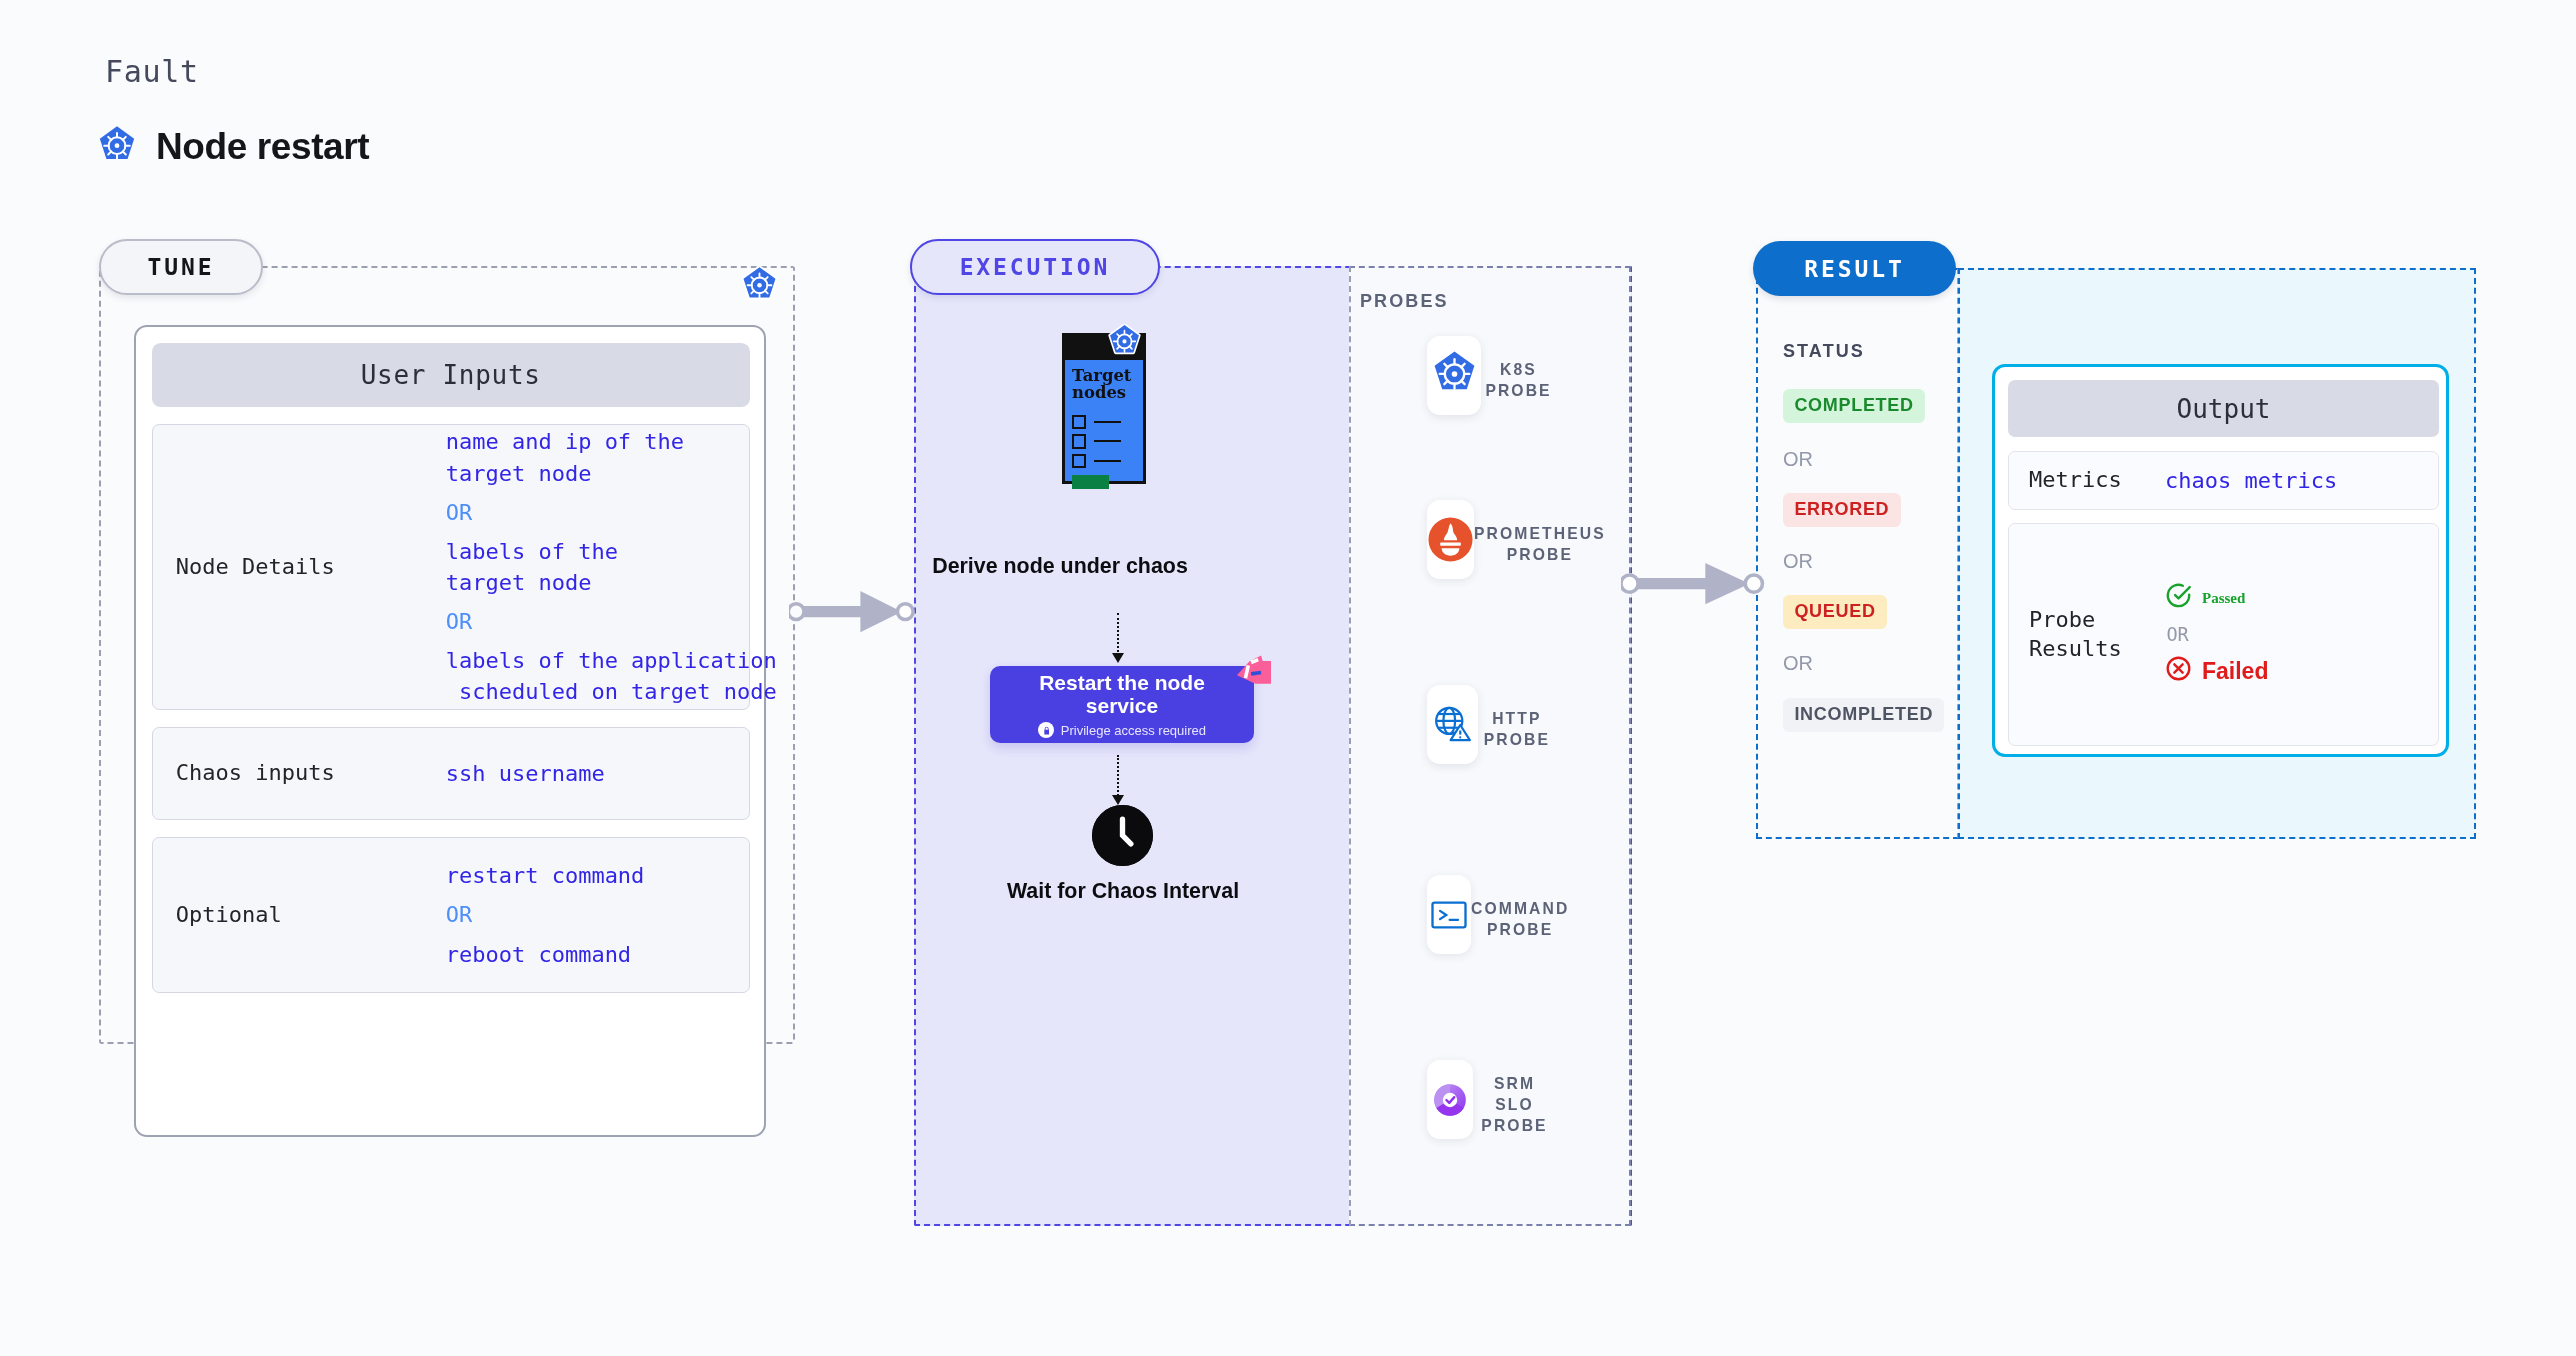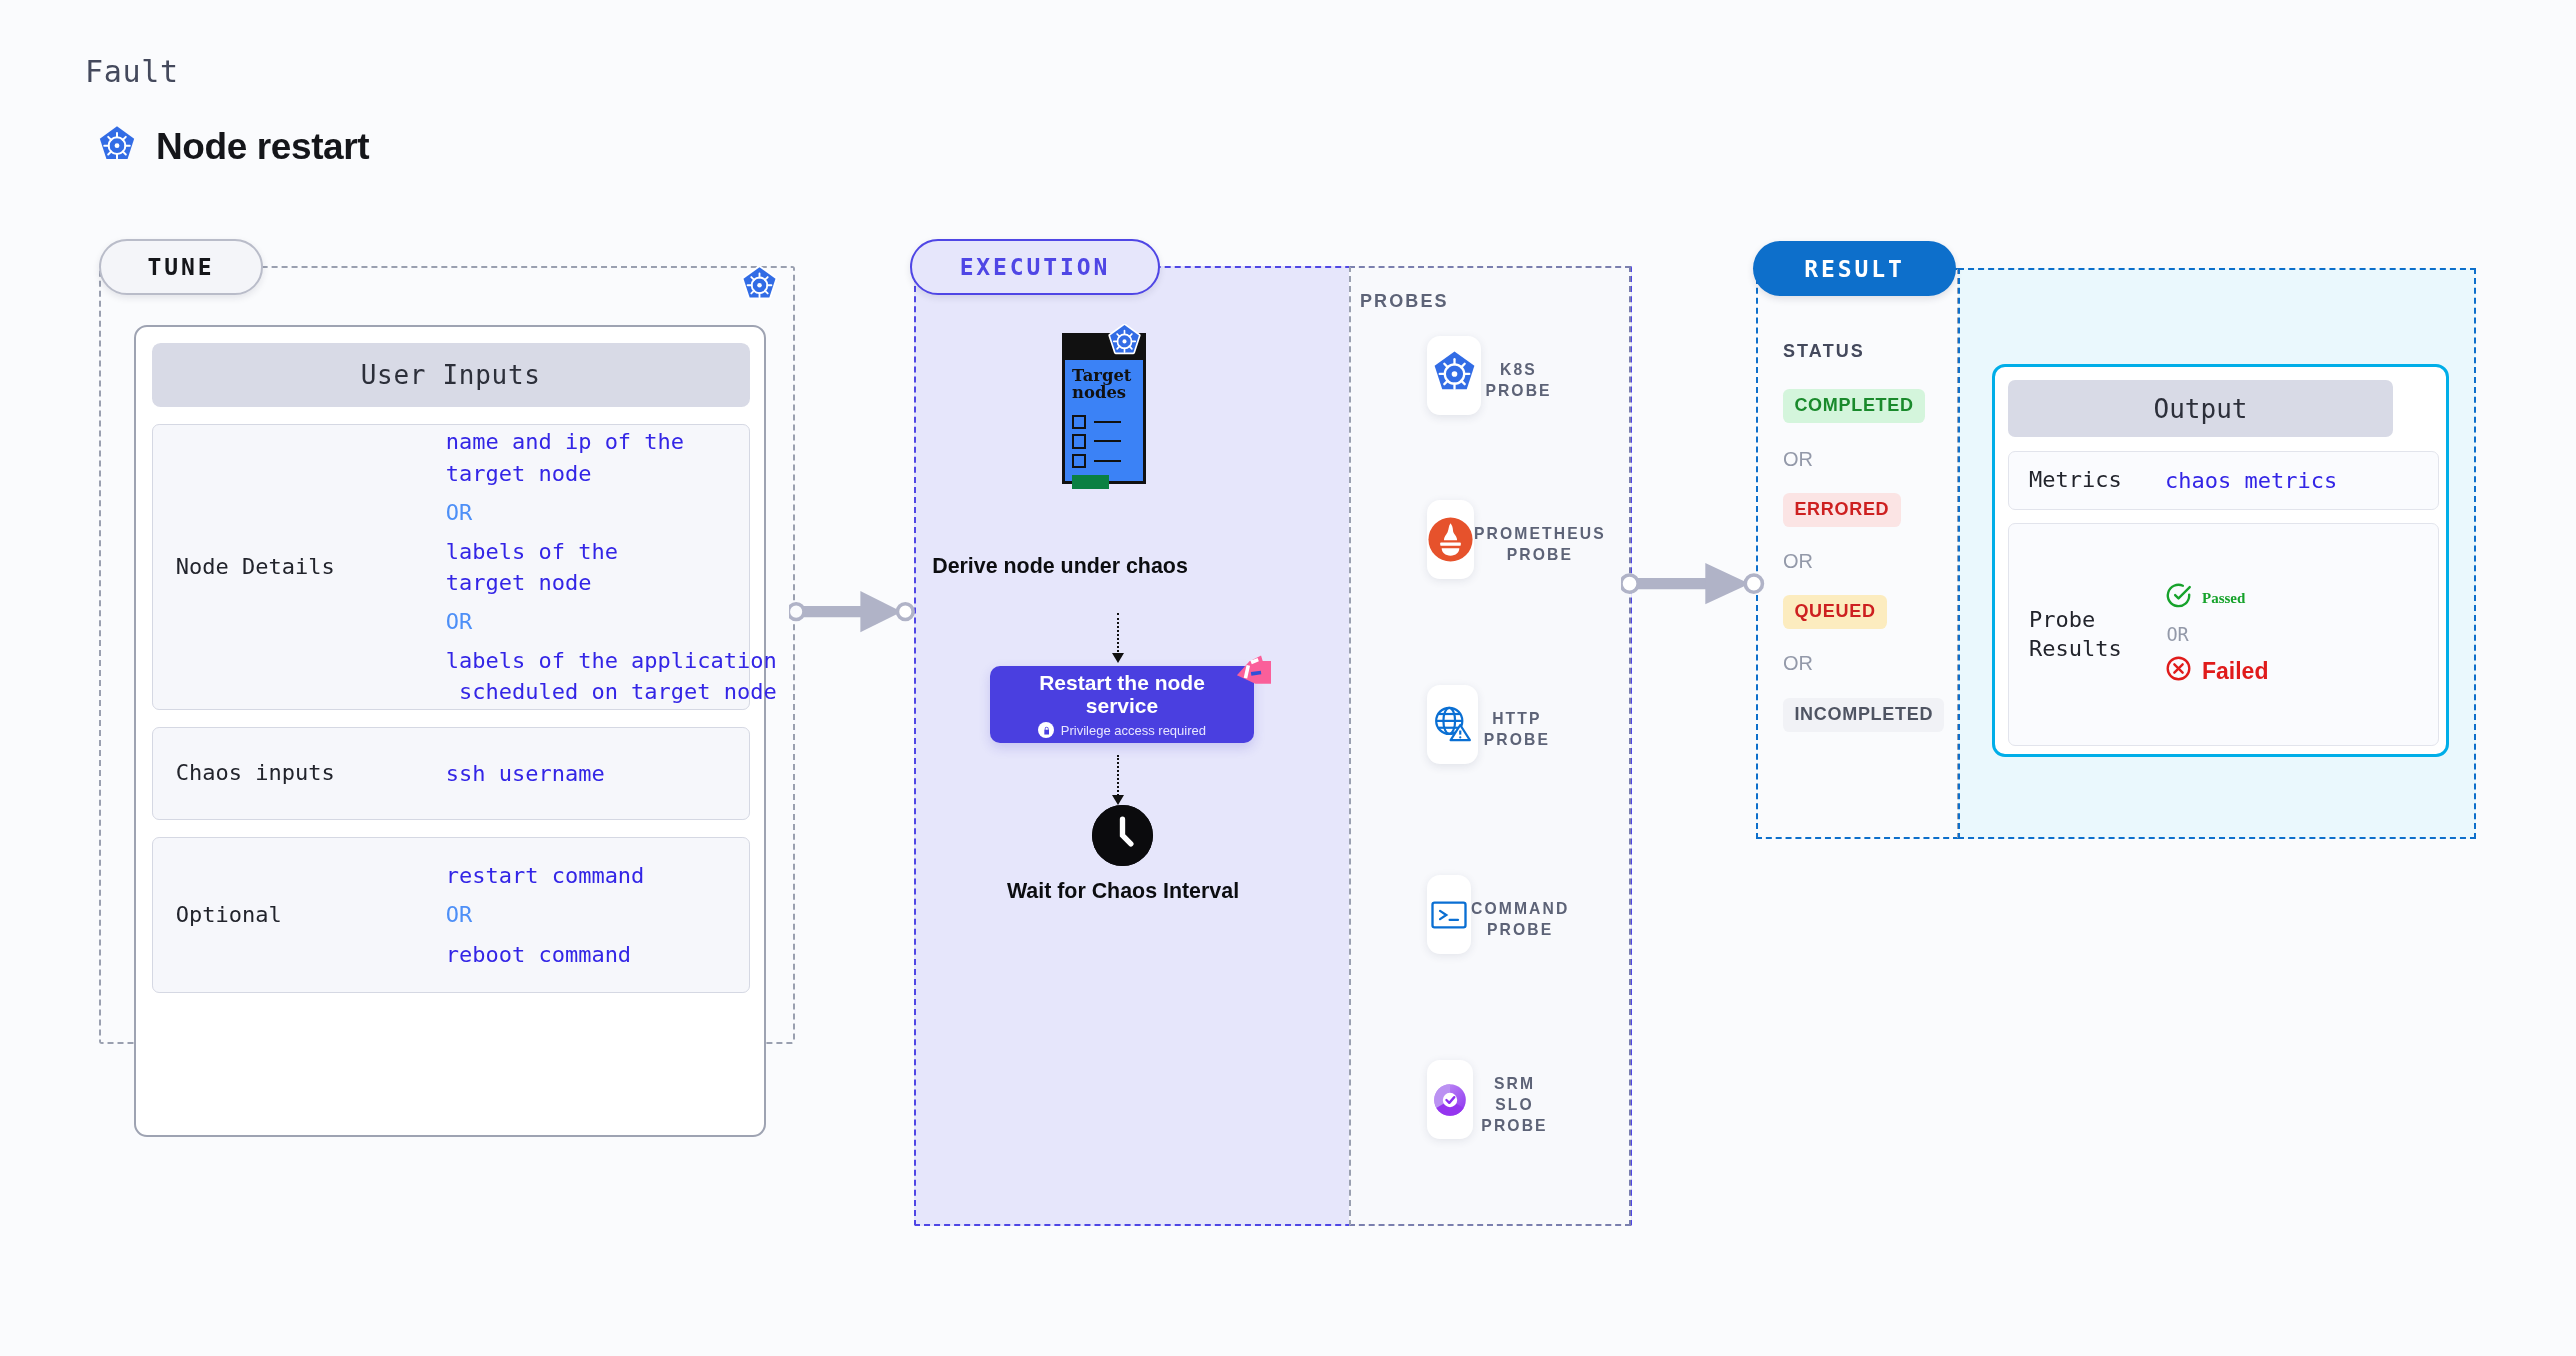--- a/index.html
+++ b/index.html
@@ -6,21 +6,21 @@
   html,body { width:2576px; height:1357px; }
   body {
     background:#fafbfd;
     font-family:"Liberation Sans", sans-serif;
     position:relative;
     overflow:hidden;
   }
 
   
   #fault-label{
-    position:absolute; left:85px; top:54px;
+    position:absolute; left:105px; top:54px;
     font-family:"DejaVu Sans Mono", monospace;
     font-size:30px; color:#44495c; letter-spacing:0.7px;
   }
   #fault-title-row{
     position:absolute; left:95px; top:125px;
     display:flex; align-items:center; gap:17px;
   }
   #fault-title-row .title{
     font-size:37px; font-weight:bold; color:#15161a; letter-spacing:-0.4px;
   }
@@ -249,21 +249,21 @@
 
   #output-card{
     position:absolute; left:1992px; top:364px;
     width:457px; height:393px;
     background:#ffffff;
     border:3.6px solid #00aee8;
     border-radius:13px;
   }
   #output-header{
     position:absolute; left:13px; top:13px;
-    width:385px; height:57px;
+    width:431px; height:57px;
     background:#d8dae6; border-radius:7.1px;
     display:flex;align-items:center;justify-content:center;
     font-family:"DejaVu Sans Mono", monospace;
     font-size:26px; color:#2c2f3a;
   }
   .out-row{
     position:absolute; left:13px; width:431px;
     background:#fafbfe; border:1.4px solid #e2e4ec; border-radius:7.1px;
     display:flex; align-items:center;
   }

